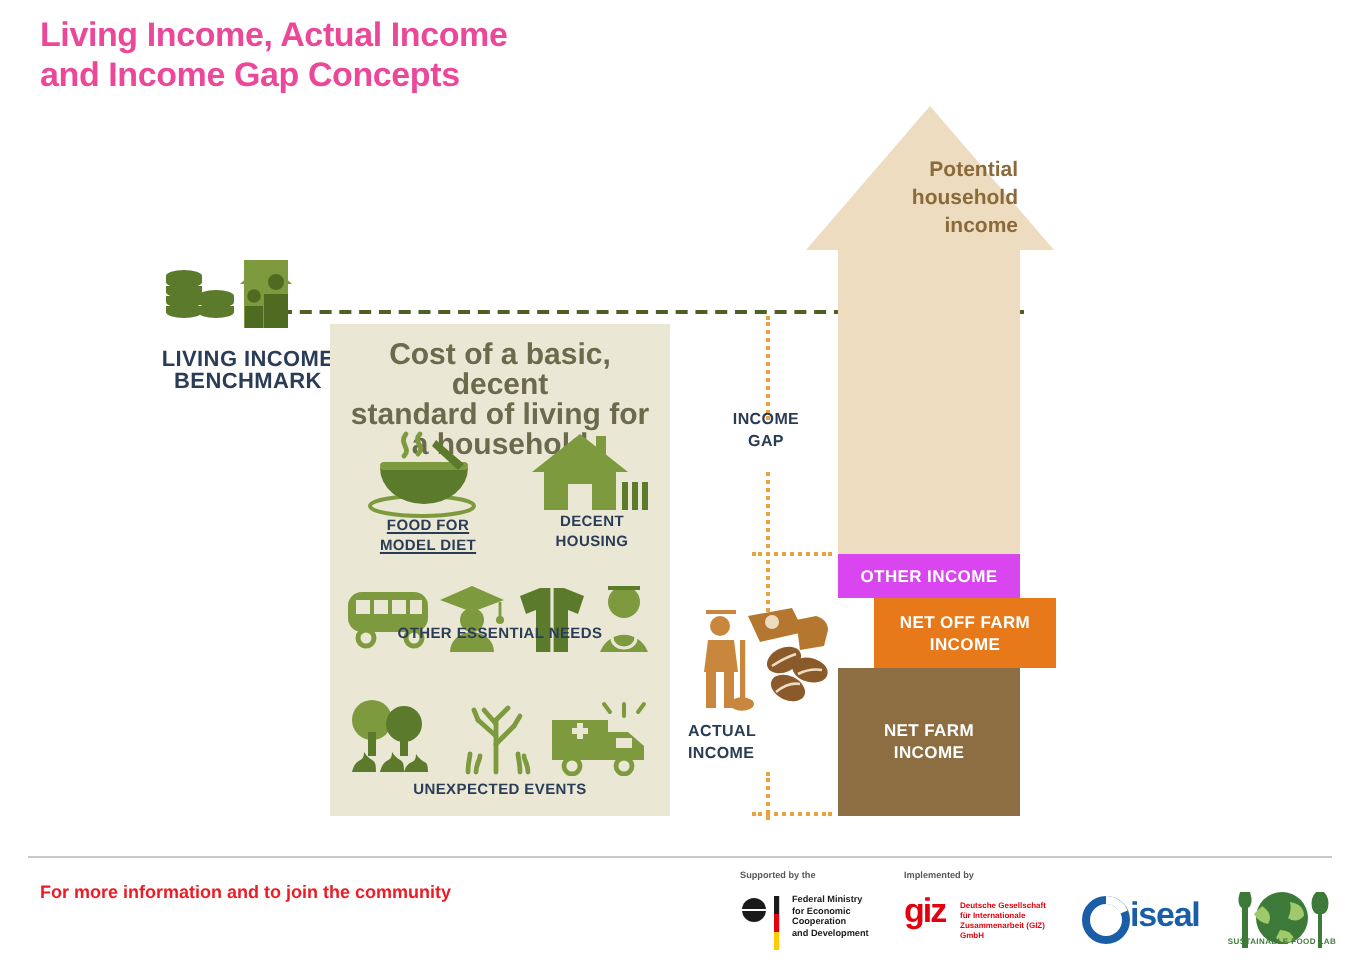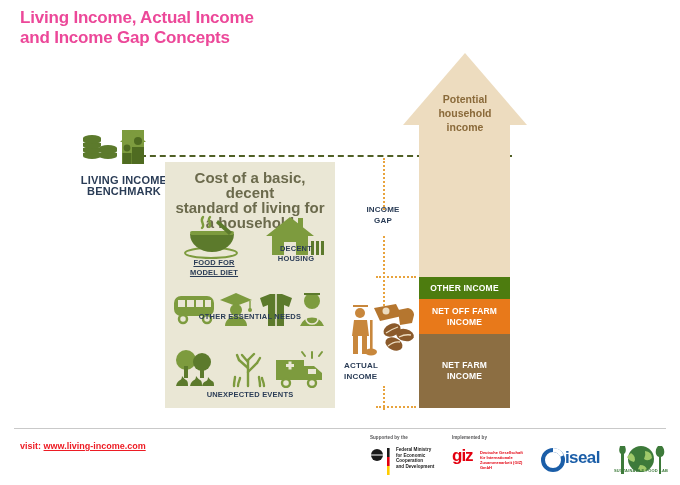--- a/index.html
+++ b/index.html
@@ -24,21 +24,21 @@
   
   #cost-panel{left:165px;top:162px;width:170px;height:246px;background:#eae7d5;}
   #cost-title{left:170px;top:170px;width:160px;text-align:center;
       font-size:15px;font-weight:bold;color:#6b6a4c;line-height:15px;}
   .cap{position:absolute;text-align:center;font-size:7.5px;font-weight:bold;
        color:#2a3c56;line-height:10px;letter-spacing:0.2px;}
 
   #row-food{left:178px;top:214px;width:72px;height:46px;}
   #cap-food{left:170px;top:258px;width:88px;text-decoration:underline;}
   #row-house{left:262px;top:214px;width:62px;height:46px;}
-  #cap-house{left:258px;top:244px;width:76px;}
+  #cap-house{left:258px;top:256px;width:76px;}
   #row-needs{left:172px;top:290px;width:158px;height:38px;gap:6px;}
   #cap-needs{left:170px;top:312px;width:160px;}
   #row-events{left:172px;top:348px;width:158px;height:40px;gap:8px;}
   #cap-events{left:170px;top:390px;width:160px;}
 
   
   .dotline{position:absolute;width:0;border-left:2px dotted #e8a33d;}
   #gap-dot-top{left:383px;top:158px;height:52px;}
   #gap-dot-mid{left:383px;top:236px;height:82px;}
   #gap-dot-bot{left:383px;top:386px;height:24px;}
@@ -50,26 +50,26 @@
       font-size:8px;font-weight:bold;color:#2a3c56;line-height:11px;
       letter-spacing:0.2px;}
   #dot-h-top{left:376px;top:276px;width:40px;height:0;border-top:2px dotted #e8a33d;}
   #dot-h-bot{left:376px;top:406px;width:40px;height:0;border-top:2px dotted #e8a33d;}
 
   
   #arrow-head{left:403px;top:53px;width:0;height:0;
       border-left:62px solid transparent;border-right:62px solid transparent;
       border-bottom:72px solid #eddcbf;}
   #arrow-body{left:419px;top:124px;width:91px;height:154px;background:#eddcbf;}
-  #potential-label{left:421px;top:92px;width:88px;text-align:center;
+  #potential-label{left:421px;top:78px;width:88px;text-align:right;
       font-size:10.5px;font-weight:bold;color:#8a6a3a;line-height:14px;}
   .seg{position:absolute;left:419px;width:91px;display:flex;align-items:center;
        justify-content:center;text-align:center;color:#ffffff;font-weight:bold;
        font-size:8.5px;line-height:11px;letter-spacing:0.2px;}
-  #seg-other{top:277px;height:22px;background:#4d7c0f;}
+  #seg-other{top:277px;height:22px;background:#d946ef;}
   #seg-offfarm{top:299px;height:35px;background:#e8791a;}
   #seg-farm{top:334px;height:74px;background:#8c6e42;}
 
   
   #footer-rule{left:14px;top:428px;width:652px;height:0;border-top:1px solid #c9c9c9;}
   #footer-text{left:20px;top:440px;width:300px;font-size:9px;font-weight:bold;
       color:#ed1c24;line-height:13px;}
   #footer-text .u{text-decoration:underline;}
   #sup-label{left:370px;top:435px;font-size:4.6px;color:#58585a;font-weight:bold;}
   #imp-label{left:452px;top:435px;font-size:4.6px;color:#58585a;font-weight:bold;}
@@ -271,31 +271,28 @@
 <div class="abs" id="actual-label" style="white-space: pre-line;">ACTUAL
 INCOME</div>
 
 <div class="abs" id="arrow-head"></div>
 <div class="abs" id="arrow-body"></div>
 <div class="abs" id="potential-label" style="white-space: pre-line;">Potential
 household
 income</div>
 
 <div class="abs seg" id="seg-other">OTHER INCOME</div>
-<div class="abs seg" id="seg-offfarm" style="white-space: pre-line;">NET OFF FARM
+<div class="abs seg" id="seg-offfarm" style="white-space: pre-line; margin-left: 18px;">NET OFF FARM
 INCOME</div>
 <div class="abs seg" id="seg-farm" style="white-space: pre-line;">NET FARM
 INCOME</div>
 
 <div class="abs" id="footer-rule"></div>
 <div class="abs" id="footer-text">
-  <div>
-    <span>visit:</span>
-    <span class="u">www.living-income.com</span>
-  </div>
+  <div>For more information and to join the community</div>
 </div>
 
 <div class="abs" id="sup-label">Supported by the</div>
 <div class="abs" id="imp-label">Implemented by</div>
 
 <svg class="abs" id="bmz-logo" viewBox="0 0 82 30">
   <g fill="#1a1a1a">
       <circle cx="9" cy="9" r="6"></circle>
       <path d="M3 9 h12" stroke="#fff" stroke-width="1"></path>
     </g>

